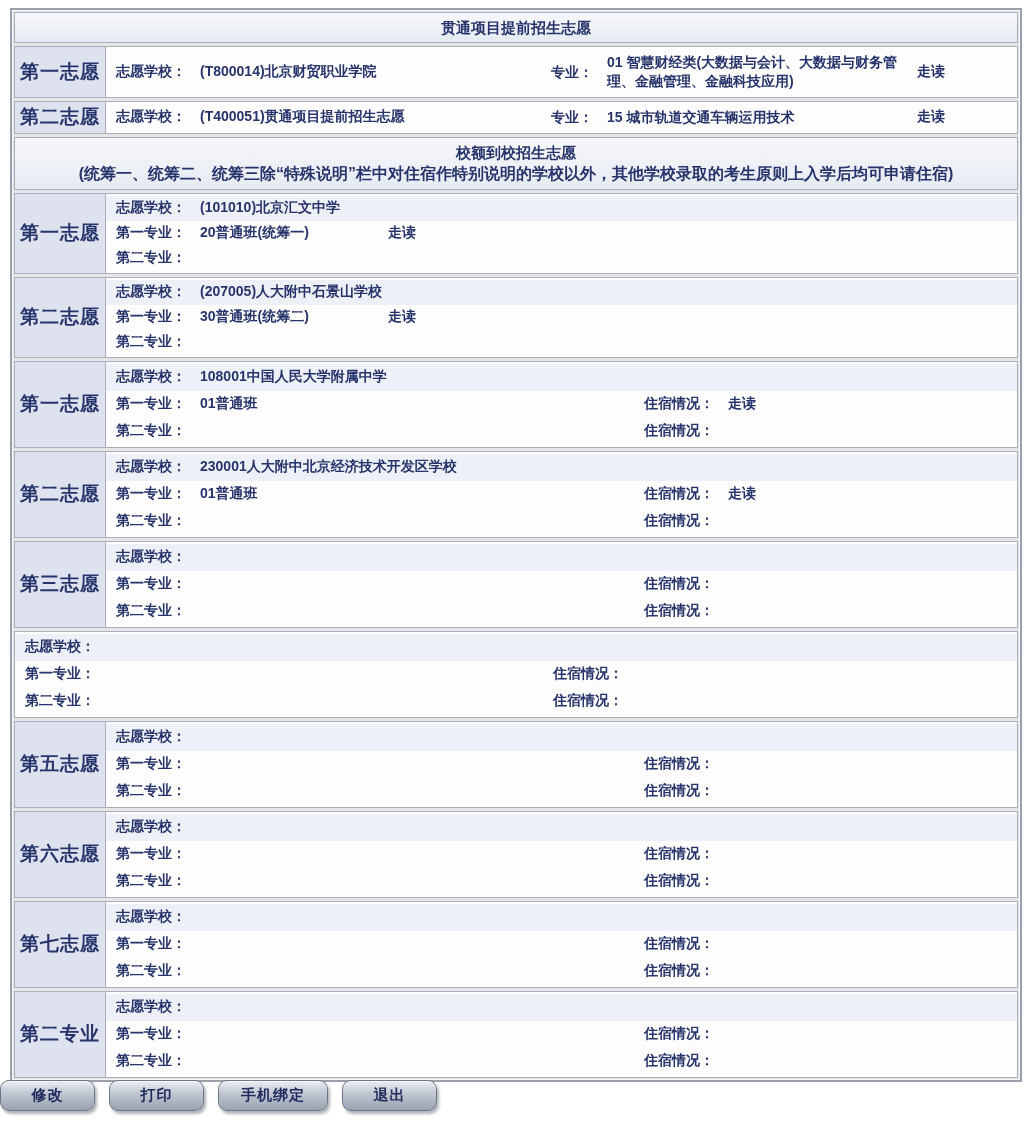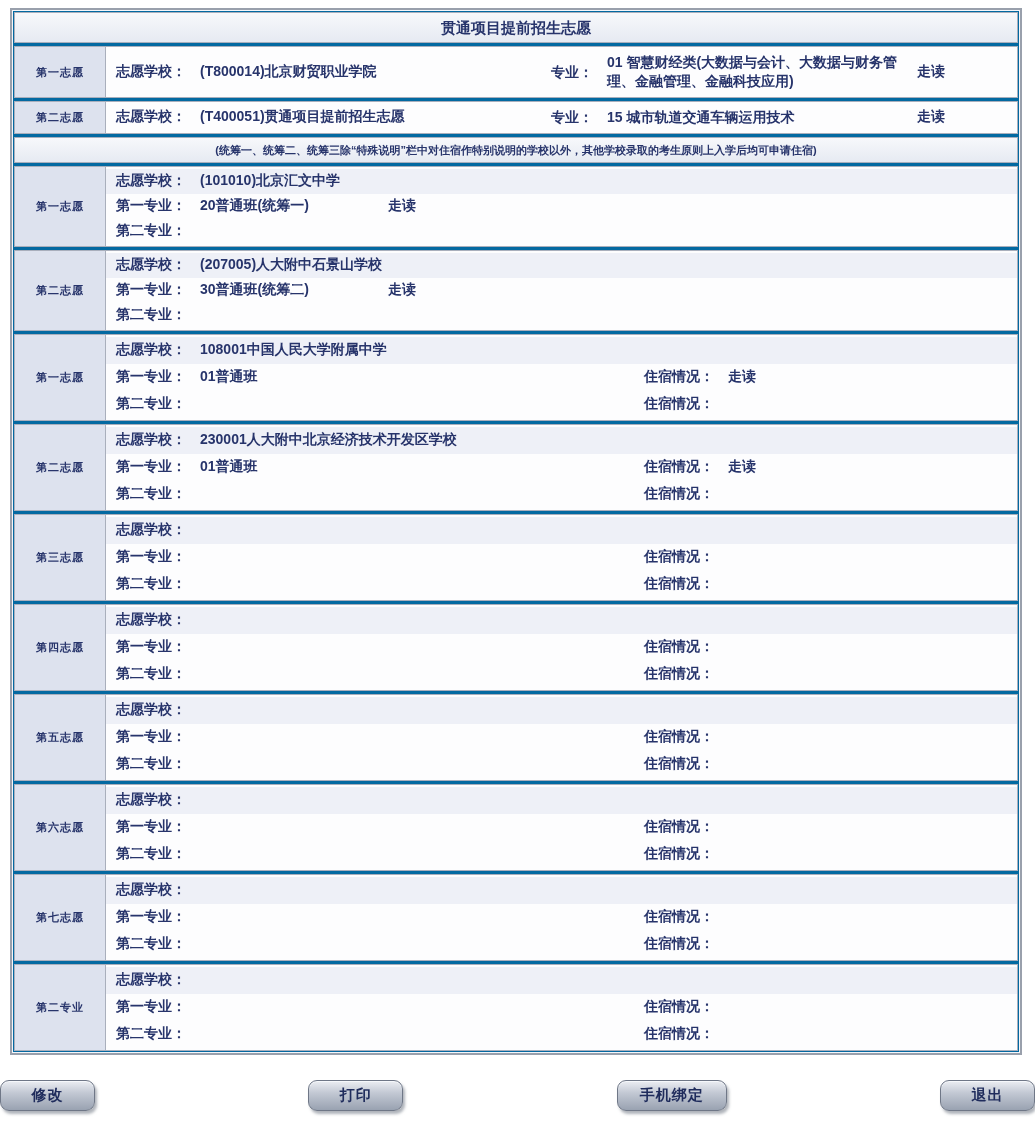--- a/index.html
+++ b/index.html
@@ -4,38 +4,38 @@
 <style>
   * { box-sizing: border-box; }
   html,body { margin:0; padding:0; }
   body {
     width:1035px; height:1142px; background:#ffffff; position:relative;
     font-family:"Liberation Sans","DejaVu Sans",sans-serif;
     color:#27346b;
   }
   .table-frame {
     position:absolute; left:10px; top:8px; width:1012px;
-    border:2px solid #99a0ac; background:#0369a1; padding:2px;
+    border:2px solid #99a0ac; background:#e5e5e5; padding:2px;
     box-shadow: inset 0 0 0 1px #f4f6fa;
   }
   .block {
     margin-bottom:3px; border:1px solid #a9afbc; background:#fdfdfe;
   }
   .block:last-child { margin-bottom:0; }
   .sec-header {
     background:linear-gradient(180deg,#f7f8fb 0%,#e6eaf2 100%);
     color:#27346b; font-weight:bold; text-align:center;
     padding:5px 6px 4px 6px; font-size:15px; line-height:1.35;
   }
-  .sec-subtitle { font-size:11px; font-weight:bold; }
+  .sec-subtitle { font-size:16px; font-weight:bold; }
   .row { display:flex; align-items:stretch; }
   .row-label {
     flex:0 0 91px; background:#dde2ee; border-right:1px solid #a9afbc;
     display:flex; align-items:center; justify-content:center;
-    font-weight:bold; font-size:11px; letter-spacing:1px;
+    font-weight:bold; font-size:19px; letter-spacing:1px;
   }
   .row-content {
     flex:1; background:#fdfdfe; display:flex; flex-direction:column;
     justify-content:center; font-size:14px; font-weight:bold; padding:2px 0;
   }
   .line { display:flex; align-items:center; min-height:26px; padding:1px 10px; }
   .line.shaded { background:#eef0f7; }
   .flabel { margin-right:14px; white-space:nowrap; }
   .fvalue { white-space:nowrap; }
   
@@ -47,21 +47,21 @@
   .tall .s1line { min-height:44px; }
   .mid  .line { min-height:25px; }
   .row-c3 .line { min-height:27px; }
   
   .col-a2 { flex:0 0 272px; display:flex; align-items:center; }
   .col-a3 { flex:0 0 528px; display:flex; align-items:center; }
   .col-b  { flex:1; display:flex; align-items:center; }
   
   .button-bar {
     position:absolute; left:0; top:1080px; width:1035px;
-    display:flex; justify-content:space-between; gap:14px;
+    display:flex; justify-content:flex-start; gap:14px;
   }
   .btn {
     min-width:95px; height:31px; padding:0 22px;
     border:1px solid #6f7787; border-radius:9px;
     background:linear-gradient(180deg,#eceef3 0%,#c3c9d4 40%,#99a2b1 100%);
     color:#1f2c5c; font-weight:bold; font-size:15px;
     font-family:"Liberation Sans","DejaVu Sans",sans-serif;
     box-shadow: 2px 3px 3px rgba(110,116,130,.55), inset 0 1px 0 #f6f8fb;
     cursor:pointer; letter-spacing:1px;
   }
@@ -108,20 +108,21 @@
             <span class="fvalue">15 城市轨道交通车辆运用技术</span>
           </span>
           <span class="s1-residence">走读</span>
         </div>
       </div>
     </div>
   </div>
 
   <div class="block">
     <div class="sec-header">
+      <div>校额到校招生志愿</div>
       <div class="sec-subtitle">(统筹一、统筹二、统筹三除“特殊说明”栏中对住宿作特别说明的学校以外，其他学校录取的考生原则上入学后均可申请住宿)</div>
     </div>
   </div>
 
   <div class="block mid">
     <div class="row">
       <div class="row-label">第一志愿</div>
       <div class="row-content">
         <div class="line shaded">
           <span class="flabel">志愿学校：</span>
@@ -261,21 +262,20 @@
             <span class="flabel">住宿情况：</span>
             <span class="fvalue"></span>
           </span>
         </div>
       </div>
     </div>
   </div>
 
   <div class="block">
     <div class="row">
-      <div class="row-label">第四志愿</div>
       <div class="row-content row-c3">
         <div class="line shaded">
           <span class="flabel">志愿学校：</span>
           <span class="fvalue"></span>
         </div>
         <div class="line">
           <span class="col-a3">
             <span class="flabel">第一专业：</span>
             <span class="fvalue"></span>
           </span>

